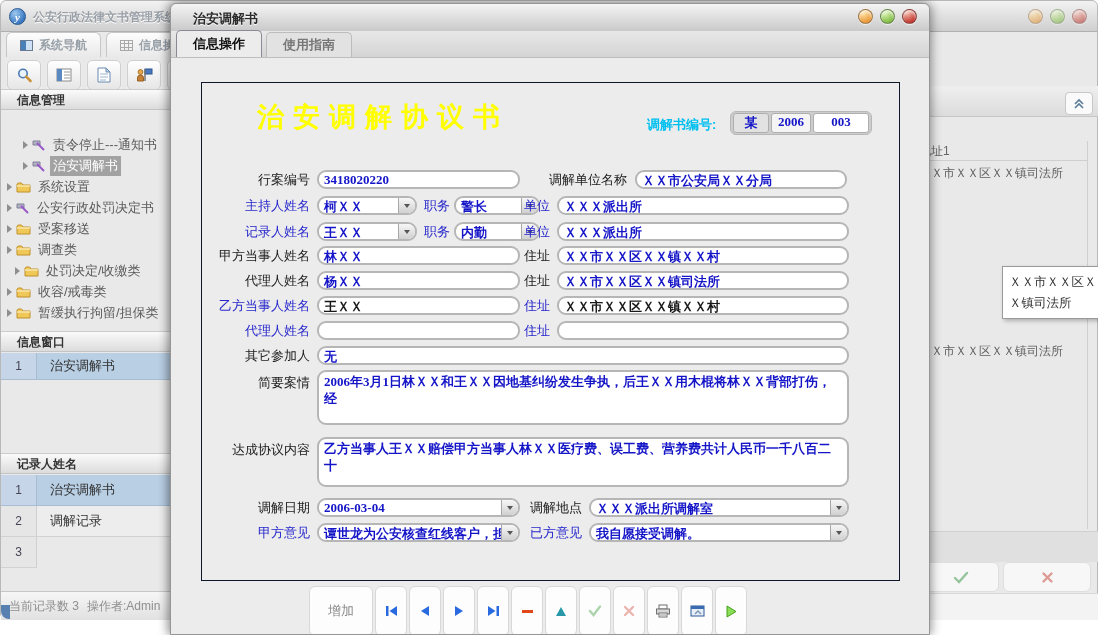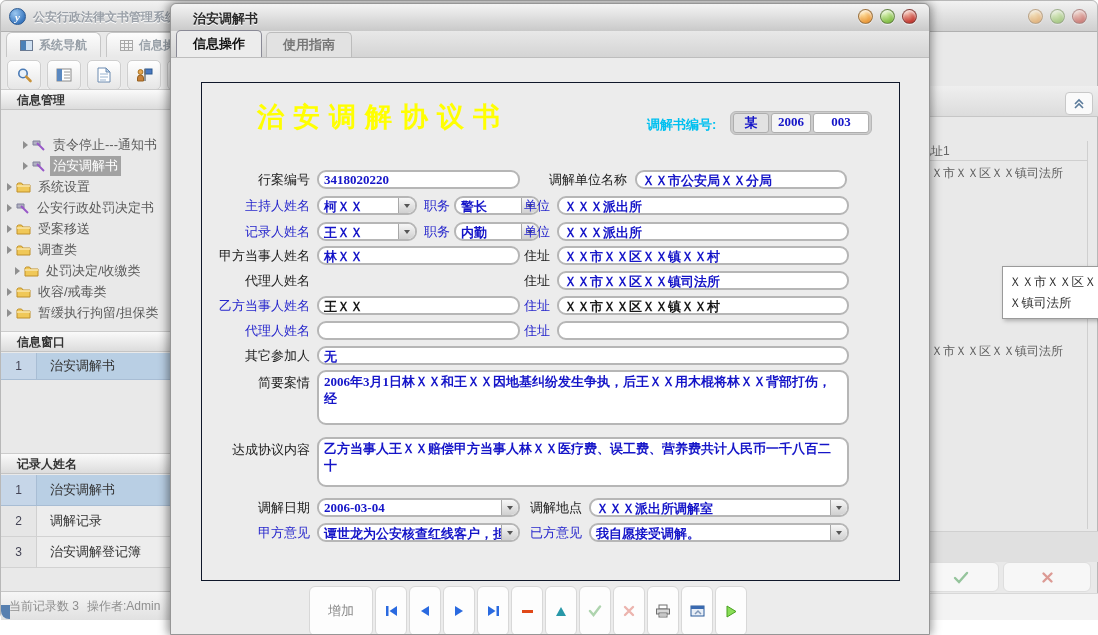--- a/index.html
+++ b/index.html
@@ -269,21 +269,20 @@
     <div class="lrow sel" style="top:474px;height:31px">
       <span class="num">1</span>
       <span class="lab">治安调解书</span>
     </div>
     <div class="lrow" style="top:505px;height:31px">
       <span class="num">2</span>
       <span class="lab">调解记录</span>
     </div>
     <div class="lrow" style="top:536px;height:31px">
       <span class="num">3</span>
-      <span class="lab">治安调解登记簿</span>
     </div>
 
     <div class="statusbar">
       <span style="left:8px">当前记录数 3</span>
       <span style="left:86px">操作者:Admin</span>
     </div>
     <div class="corner-accent"></div>
 
     <div class="rp-band"></div>
     <div class="collapse-btn">
@@ -385,20 +384,23 @@
             <span class="ival">林ＸＸ</span>
           </span>
         <span class="lbl" style="left:300px;width:48px">住址</span>
         <span class="inp" style="left:355px;width:292px">
             <span class="ival">ＸＸ市ＸＸ区ＸＸ镇ＸＸ村</span>
           </span>
       </div>
 
       <div class="frow" style="top:188px">
         <span class="lbl" style="left:0;width:108px">代理人姓名</span>
+        <span class="inp" style="left:115px;width:203px">
+            <span class="ival">杨ＸＸ</span>
+          </span>
         <span class="lbl" style="left:300px;width:48px">住址</span>
         <span class="inp" style="left:355px;width:292px">
             <span class="ival">ＸＸ市ＸＸ区ＸＸ镇司法所</span>
           </span>
       </div>
 
       <div class="frow" style="top:213px">
         <span class="lbl blue" style="left:0;width:108px">乙方当事人姓名</span>
         <span class="inp" style="left:115px;width:203px">
             <span class="ival black">王ＸＸ</span>

